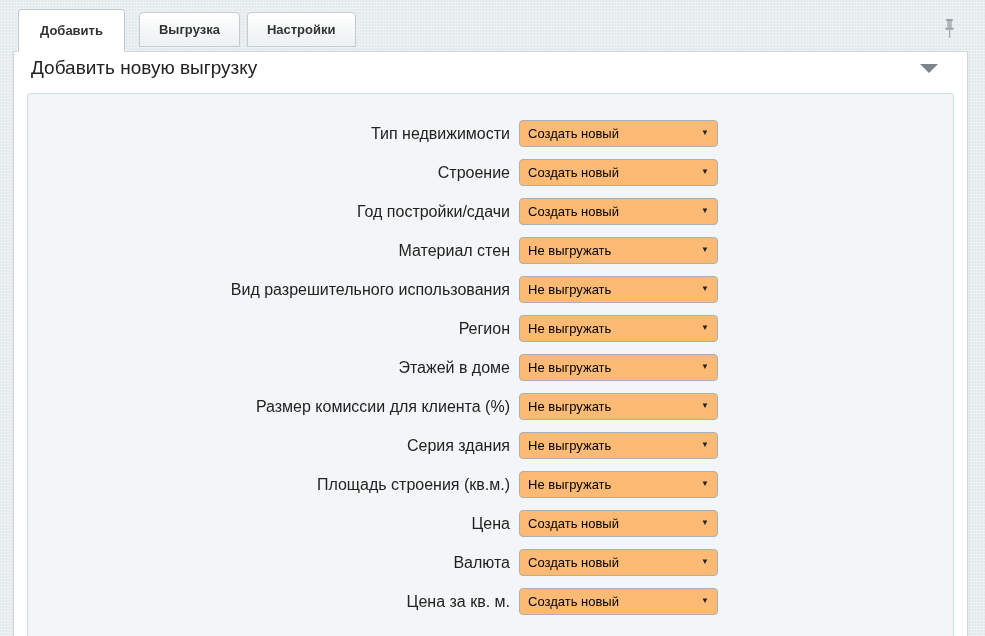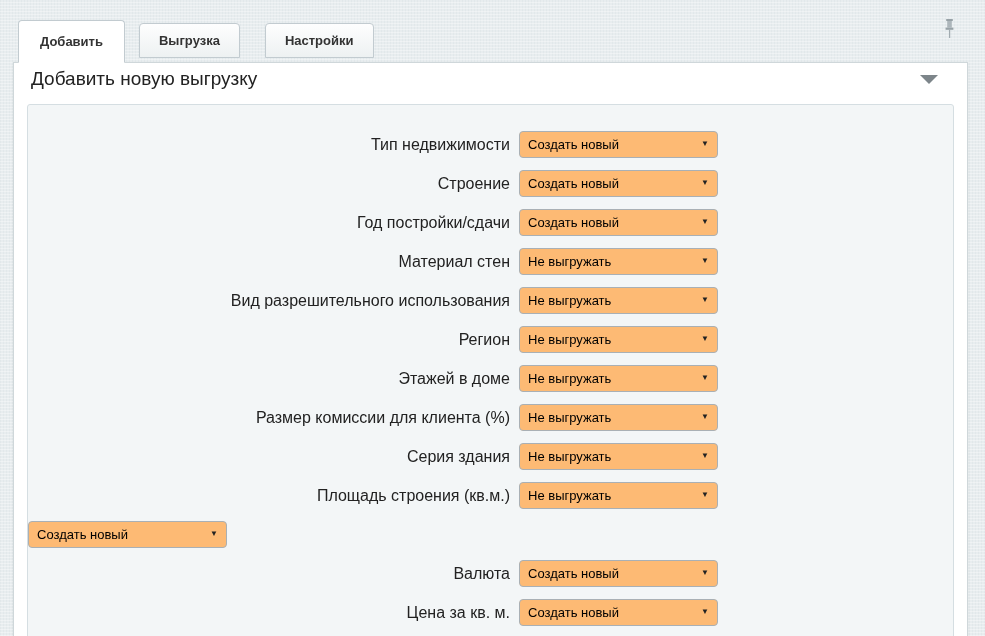--- a/index.html
+++ b/index.html
@@ -5,26 +5,26 @@
   html,body{margin:0;padding:0;}
   body{
     width:985px;height:636px;overflow:hidden;
     font-family:"Liberation Sans", sans-serif;
     background-color:#e8edef;
     background-image:
       repeating-linear-gradient(0deg, rgba(255,255,255,.35) 0 1px, transparent 1px 3px),
       repeating-linear-gradient(90deg, rgba(203,214,218,.22) 0 1px, transparent 1px 3px);
   }
   
-  .tabbar{height:62px;display:flex;align-items:flex-end;padding-left:18px;position:relative;}
+  .tabbar{height:51px;display:flex;align-items:flex-end;padding-left:18px;position:relative;}
   .tab{
     box-sizing:border-box;font-size:13px;font-weight:bold;color:#333;
     background:linear-gradient(#fefefe,#edf1f2);
     border:1px solid #c2cbd0;border-radius:4px 4px 0 0;
-    padding:9px 19px;margin-right:25px;margin-bottom:4px;cursor:pointer;white-space:nowrap;
+    padding:9px 19px;margin-right:7px;margin-bottom:4px;cursor:pointer;white-space:nowrap;
   }
   .tab.active{
     background:#fff;border-bottom:1px solid #fff;
     padding:13px 21px 13px;margin-bottom:-1px;margin-right:14px;
     position:relative;z-index:2;
   }
   .pin{position:absolute;right:29px;top:18px;cursor:pointer;line-height:0;}
   
   .panel{
     position:relative;z-index:1;
@@ -160,20 +160,21 @@
 
   <div class="row">
     <div class="row-label">Площадь строения (кв.м.)</div>
     <div class="select-wrap">
       <select><option>Не выгружать</option></select>
       <span class="sel-arrow">▼</span>
     </div>
   </div>
 
   <div class="row">
+    <div class="row-label">Цена</div>
     <div class="select-wrap">
       <select><option>Создать новый</option></select>
       <span class="sel-arrow">▼</span>
     </div>
   </div>
 
   <div class="row">
     <div class="row-label">Валюта</div>
     <div class="select-wrap">
       <select><option>Создать новый</option></select>

